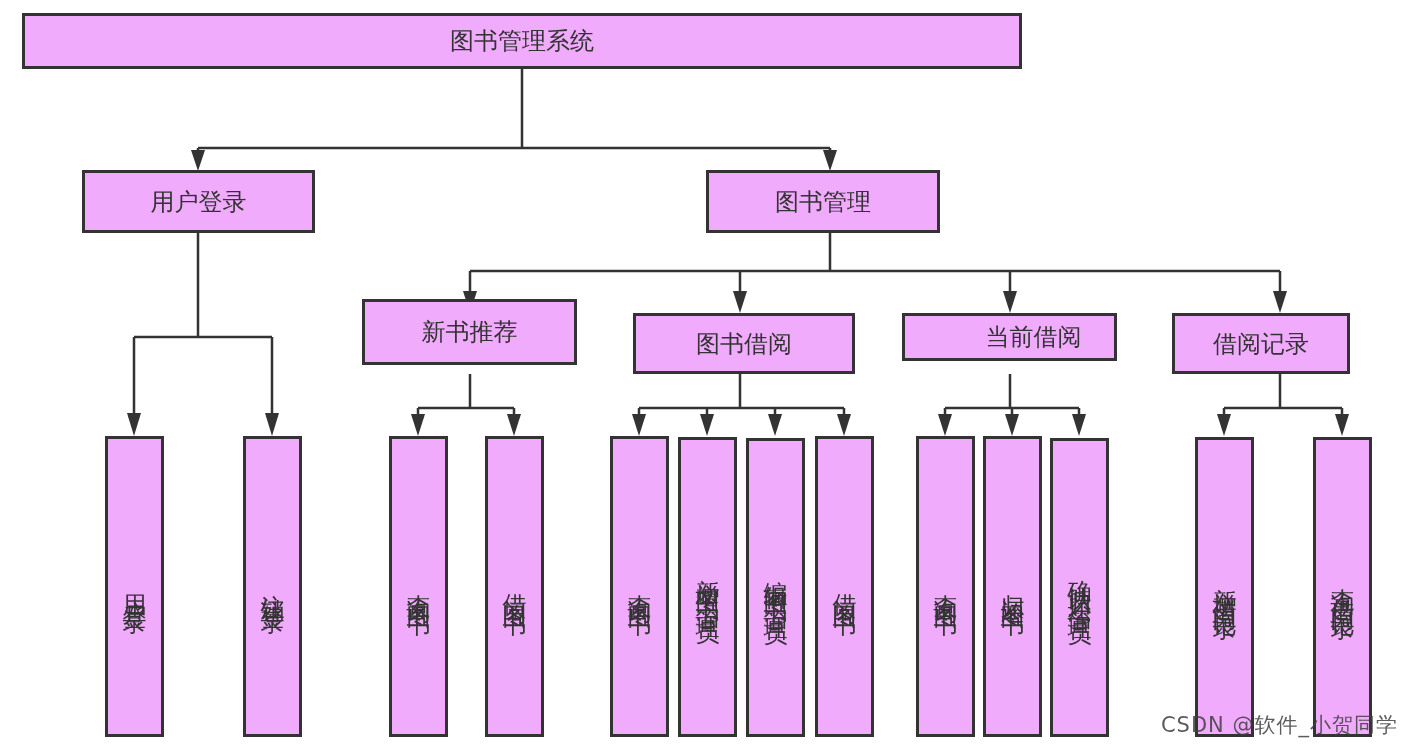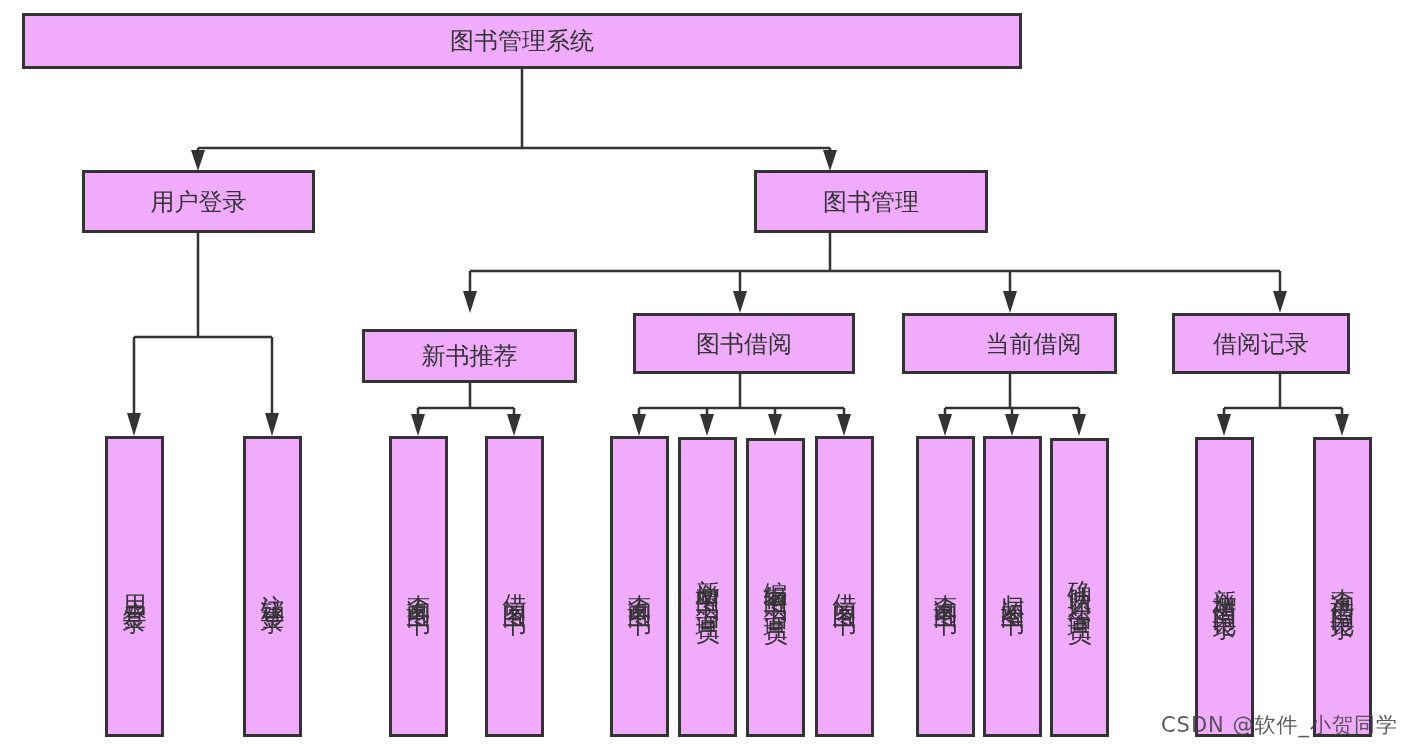--- a/index.html
+++ b/index.html
@@ -67,25 +67,25 @@
       <polygon points="1005,414 1019,414 1012,436"></polygon>
       <polygon points="1072,414 1086,414 1079,436"></polygon>
       <polygon points="1217,414 1231,414 1224,436"></polygon>
       <polygon points="1335,414 1349,414 1342,436"></polygon>
     </g>
   </svg>
 
   <div class="box hbox" style="left:22px;top:13px;width:1000px;height:56px;">图书管理系统</div>
 
   <div class="box hbox" style="left:82px;top:170px;width:233px;height:63px;">用户登录</div>
-  <div class="box hbox" style="left:754px;top:170px;width:234px;height:63px;">图书管理</div>
+  <div class="box hbox" style="left:706px;top:170px;width:234px;height:63px;">图书管理</div>
 
-  <div class="box hbox" style="left:362px;top:329px;width:215px;height:54px;">新书推荐</div>
+  <div class="box hbox" style="left:362px;top:299px;width:215px;height:66px;">新书推荐</div>
   <div class="box hbox" style="left:633px;top:313px;width:222px;height:61px;">图书借阅</div>
-  <div class="box hbox" style="left:902px;top:313px;width:215px;height:61px;padding-left:48px;">当前借阅</div>
+  <div class="box hbox" style="left:902px;top:313px;width:215px;height:48px;padding-left:48px;">当前借阅</div>
   <div class="box hbox" style="left:1172px;top:313px;width:178px;height:61px;">借阅记录</div>
 
   <div class="box vbox" style="left:105px;top:436px;width:59px;height:301px;">用户登录</div>
   <div class="box vbox" style="left:243px;top:436px;width:59px;height:301px;">注销登录</div>
 
   <div class="box vbox" style="left:389px;top:436px;width:59px;height:301px;">查询图书</div>
   <div class="box vbox" style="left:485px;top:436px;width:59px;height:301px;">借阅图书</div>
 
   <div class="box vbox" style="left:610px;top:436px;width:59px;height:301px;">查询图书</div>
   <div class="box vbox" style="left:678px;top:437px;width:59px;height:300px;">新增图书（管理员）</div>

